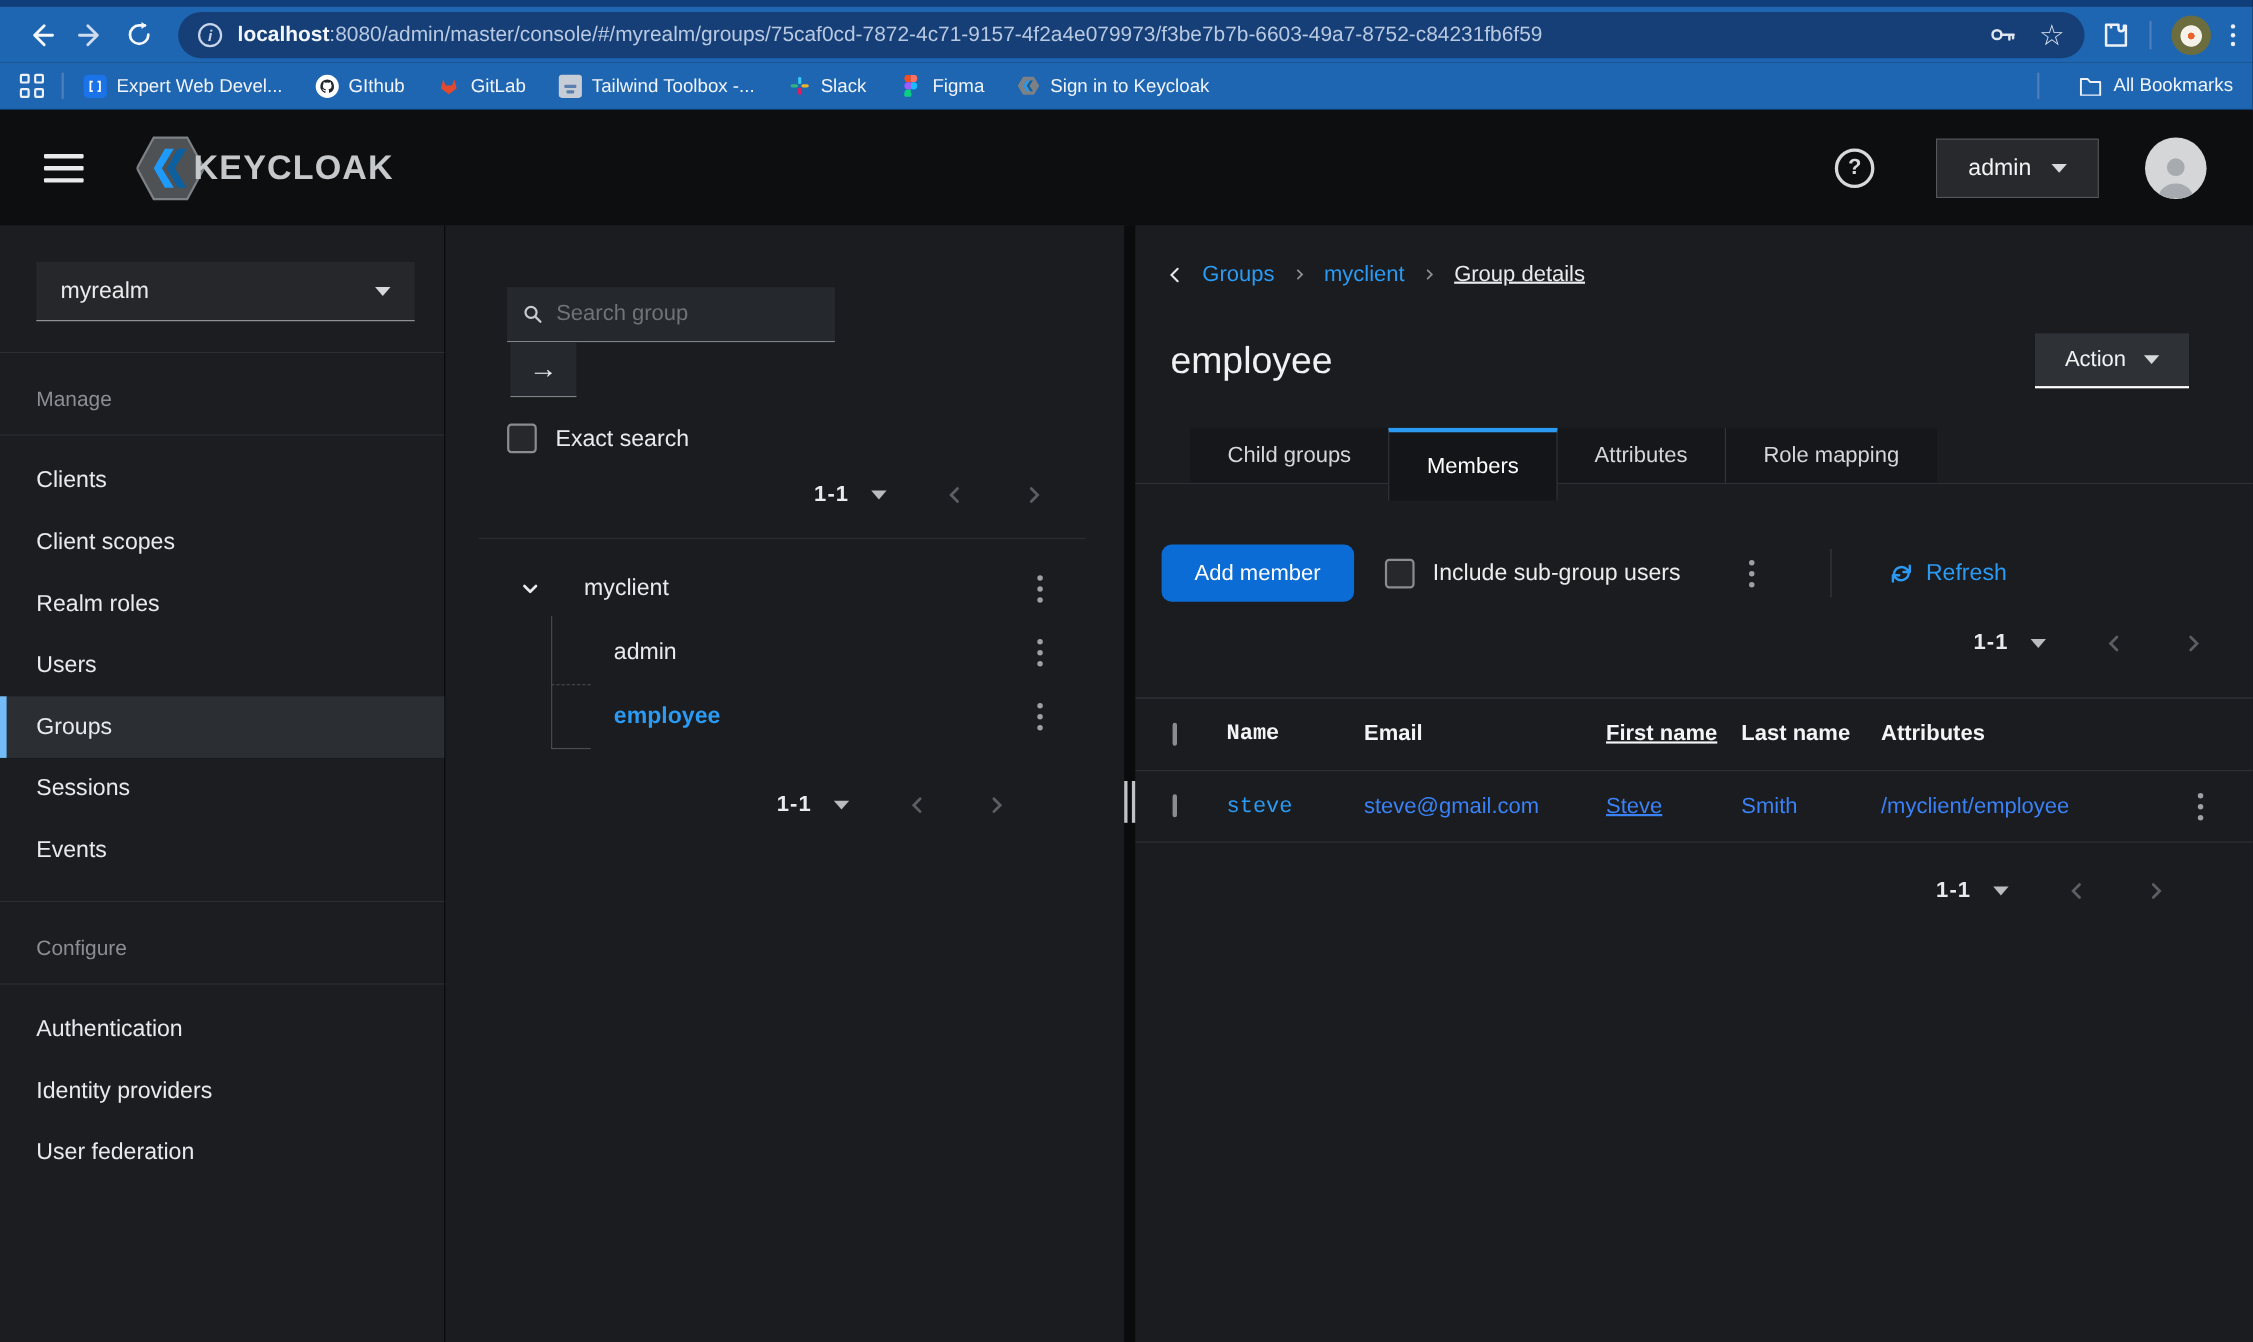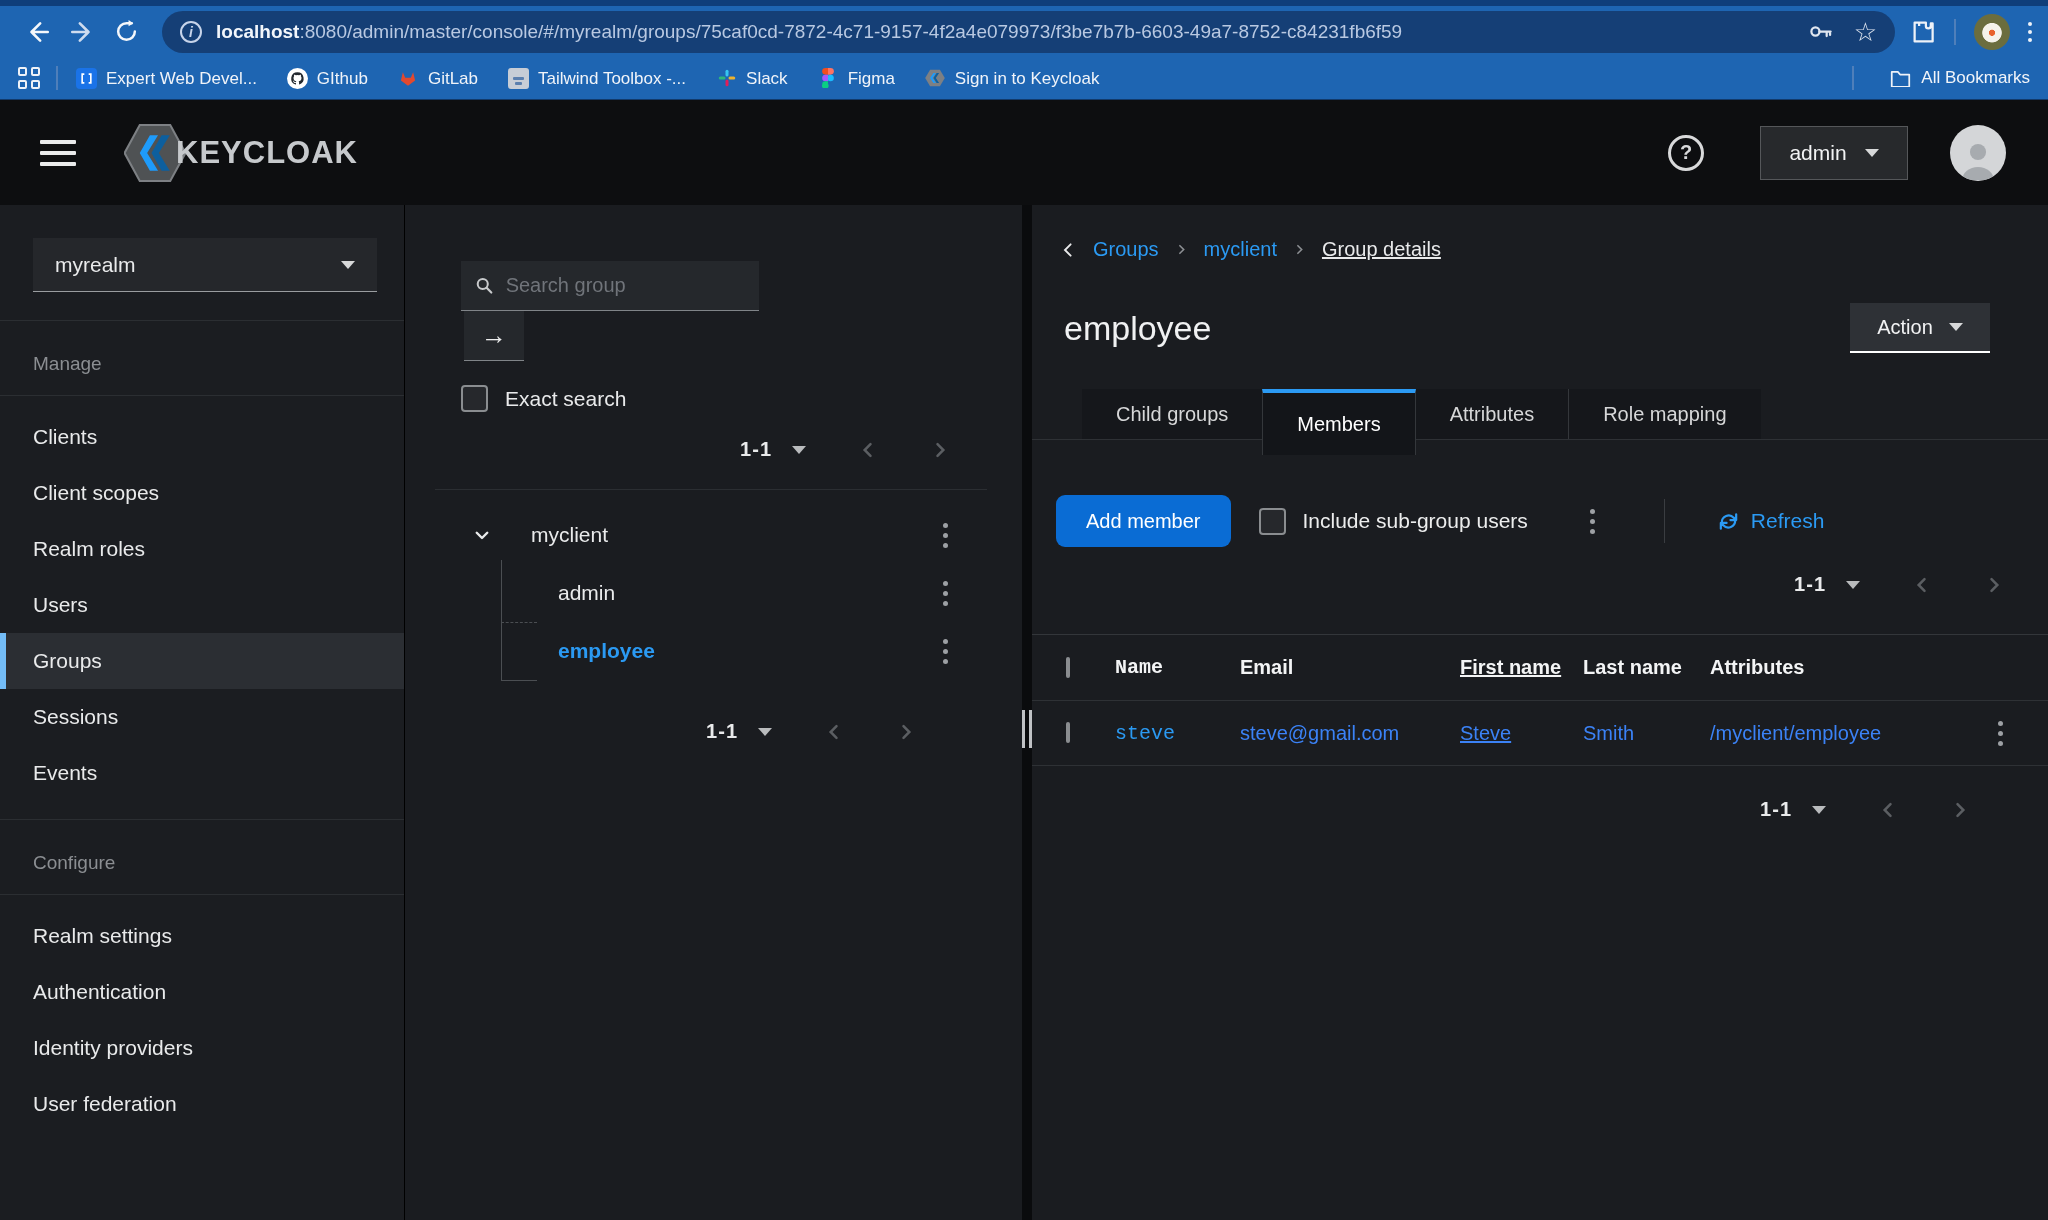--- a/index.html
+++ b/index.html
@@ -343,21 +343,20 @@
         <div class="nav-item">Realm roles</div>
         <div class="nav-item">Users</div>
         <div class="nav-item active">Groups</div>
         <div class="nav-item">Sessions</div>
         <div class="nav-item">Events</div>
       </div>
       <div class="side-divider" style="margin-top:18px"></div>
       <div class="section-label">Configure</div>
       <div class="side-divider" style="margin-top:0"></div>
       <div class="nav-list">
-        <div class="nav-item">Realm settings</div>
         <div class="nav-item">Authentication</div>
         <div class="nav-item">Identity providers</div>
         <div class="nav-item">User federation</div>
       </div>
     </div>
 
     <div class="groups-panel">
       <div class="search-row">
         <div class="search-box">
           <svg width="21" height="21" viewBox="0 0 24 24">

